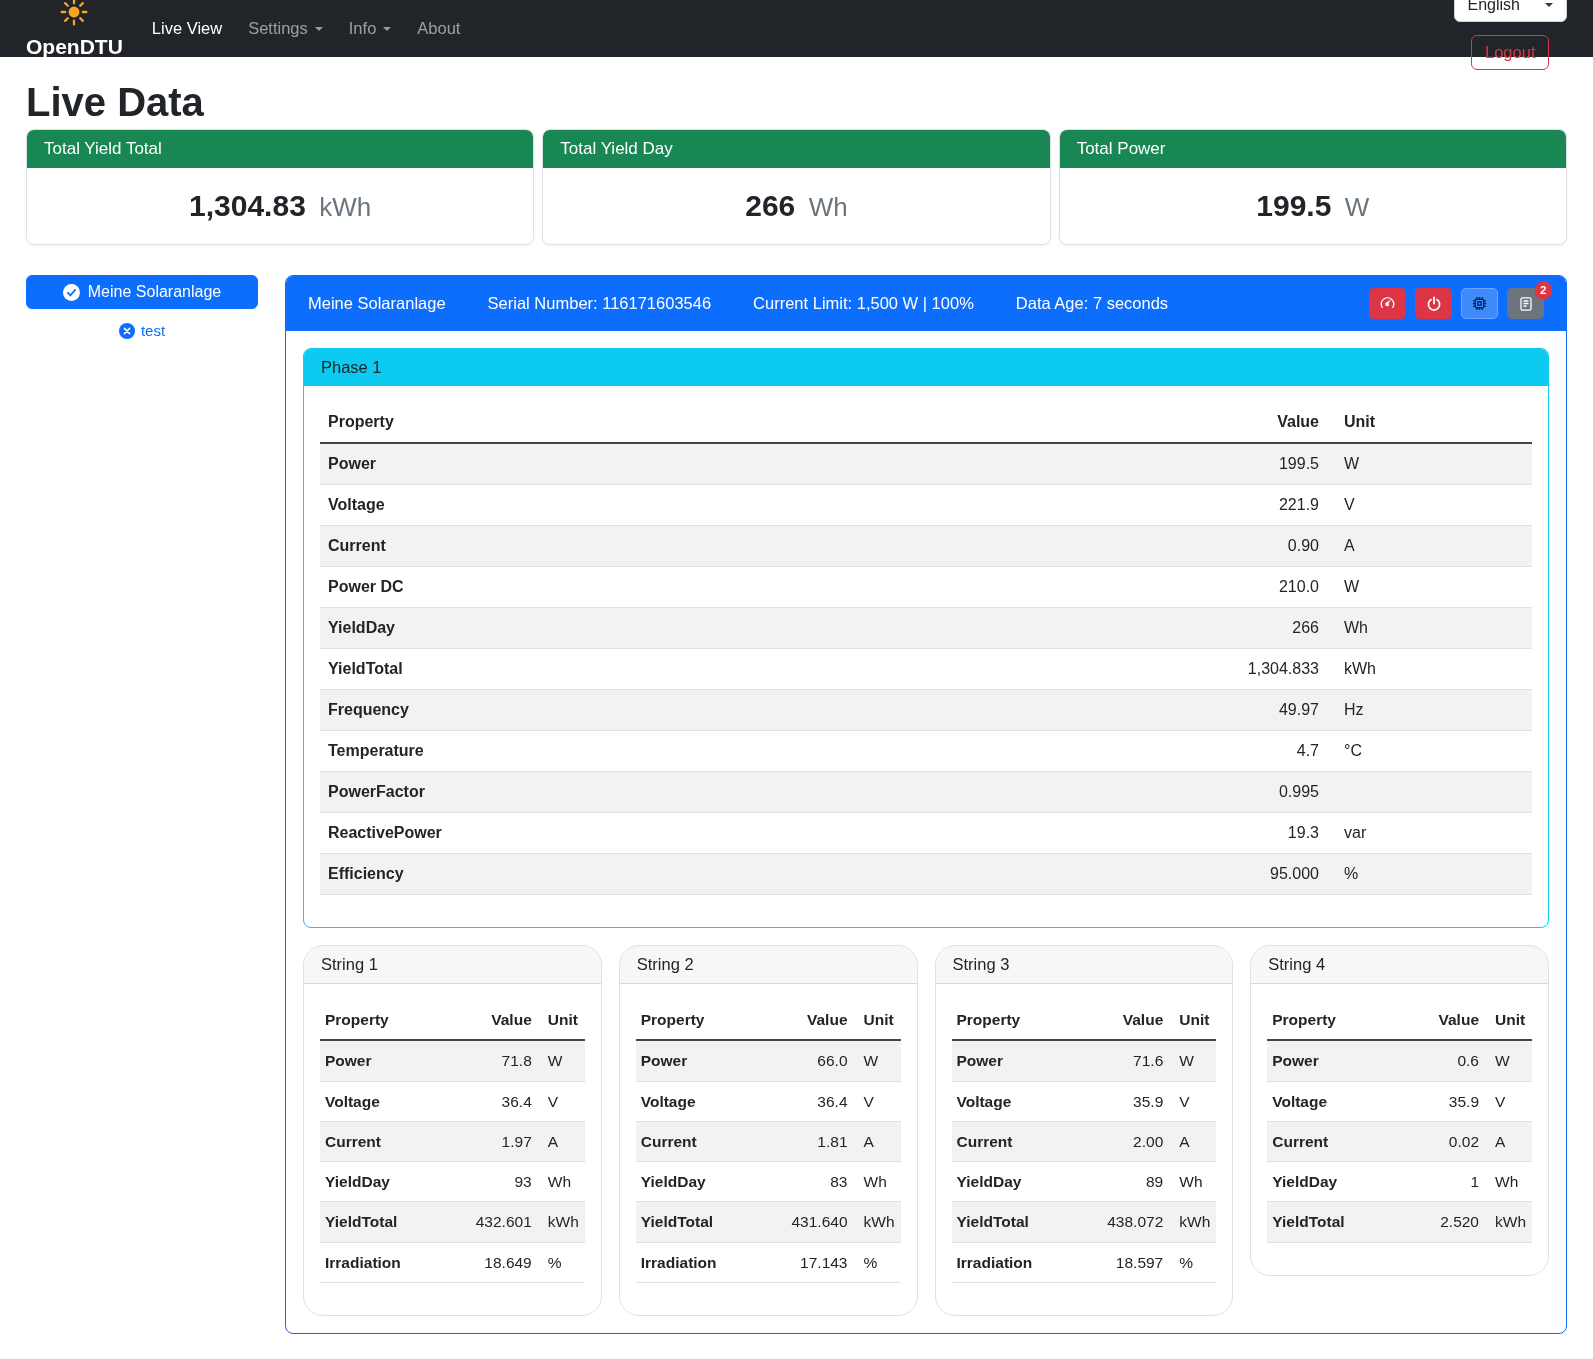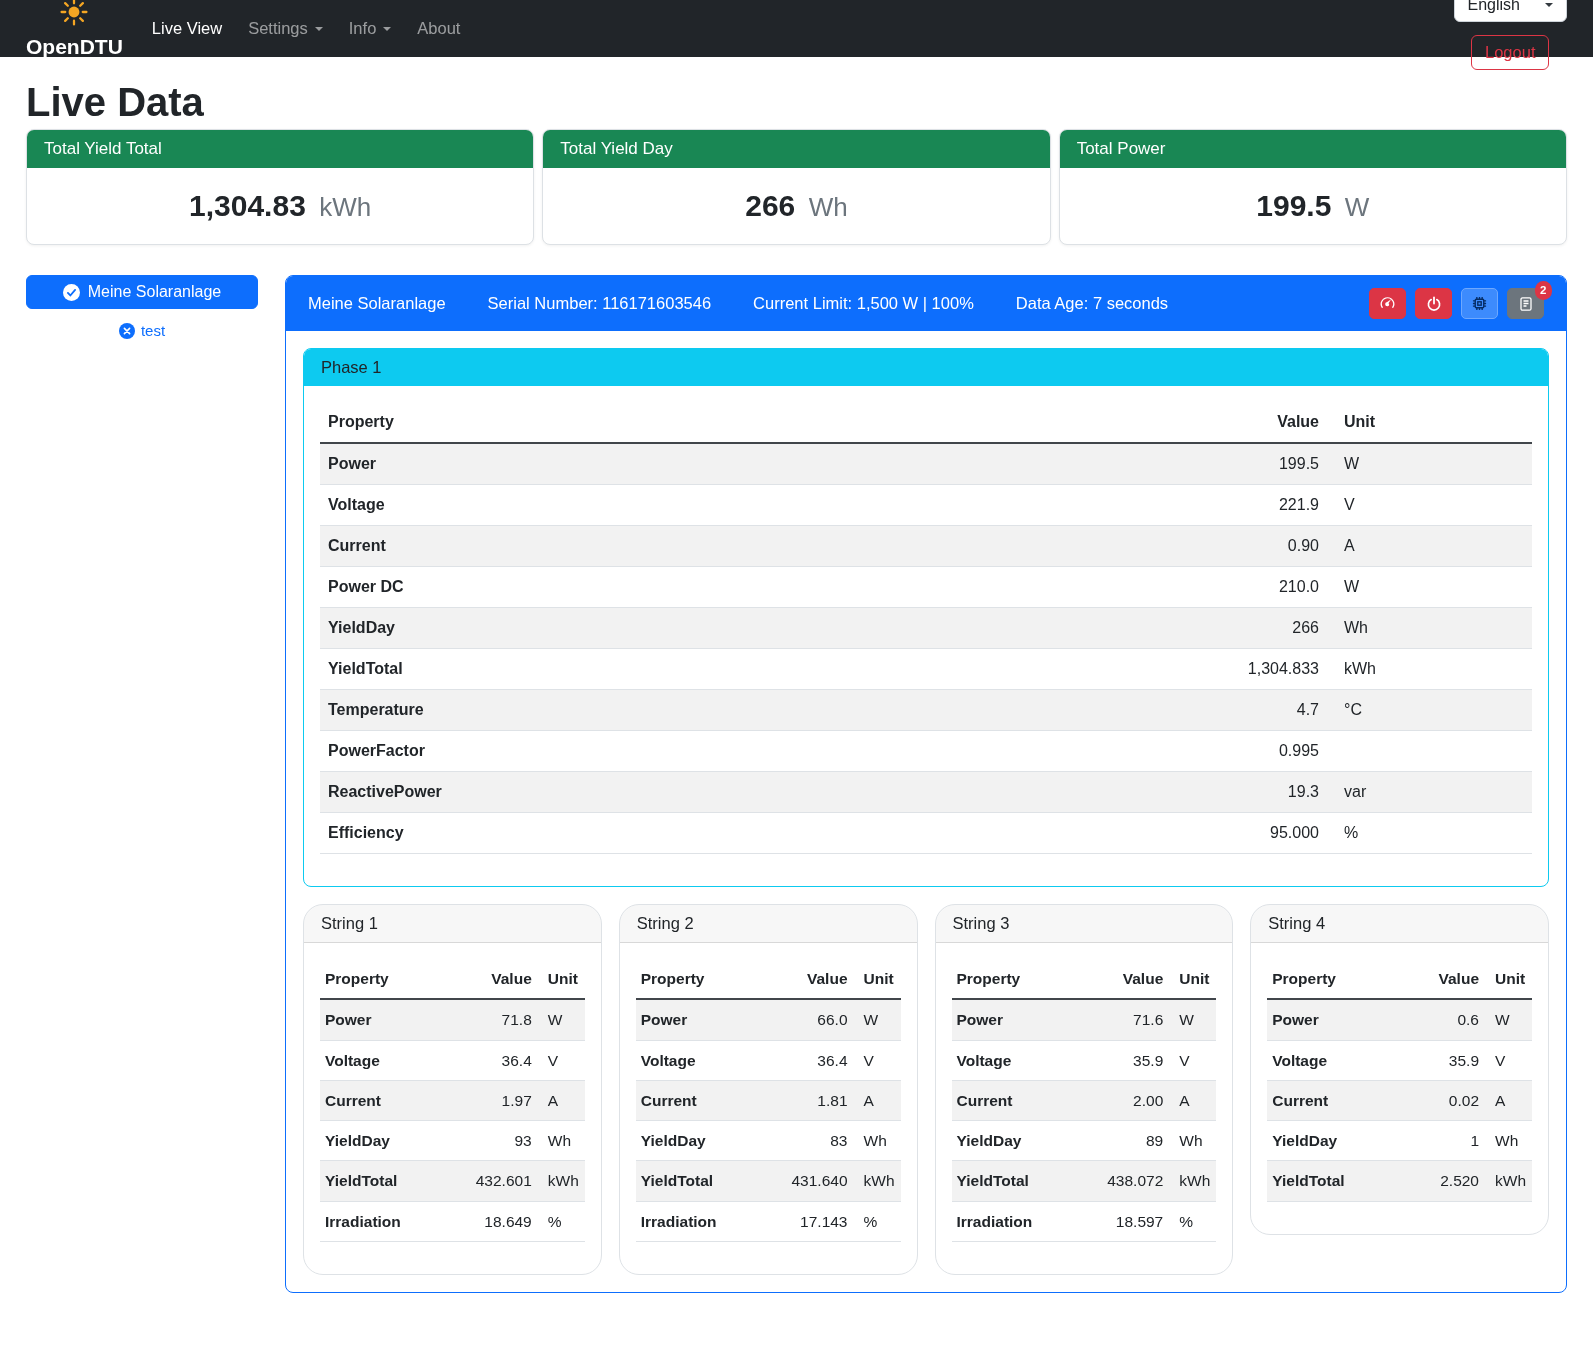--- a/index.html
+++ b/index.html
@@ -397,20 +397,25 @@
                     <td class="col-val">266</td>
                     <td class="col-unit">Wh</td>
                   </tr>
 
                   <tr>
                     <td class="col-prop">YieldTotal</td>
                     <td class="col-val">1,304.833</td>
                     <td class="col-unit">kWh</td>
                   </tr>
 
+                  <tr>
+                    <td class="col-prop">Frequency</td>
+                    <td class="col-val">49.97</td>
+                    <td class="col-unit">Hz</td>
+                  </tr>
 
                   <tr>
                     <td class="col-prop">Temperature</td>
                     <td class="col-val">4.7</td>
                     <td class="col-unit">°C</td>
                   </tr>
 
                   <tr>
                     <td class="col-prop">PowerFactor</td>
                     <td class="col-val">0.995</td>

